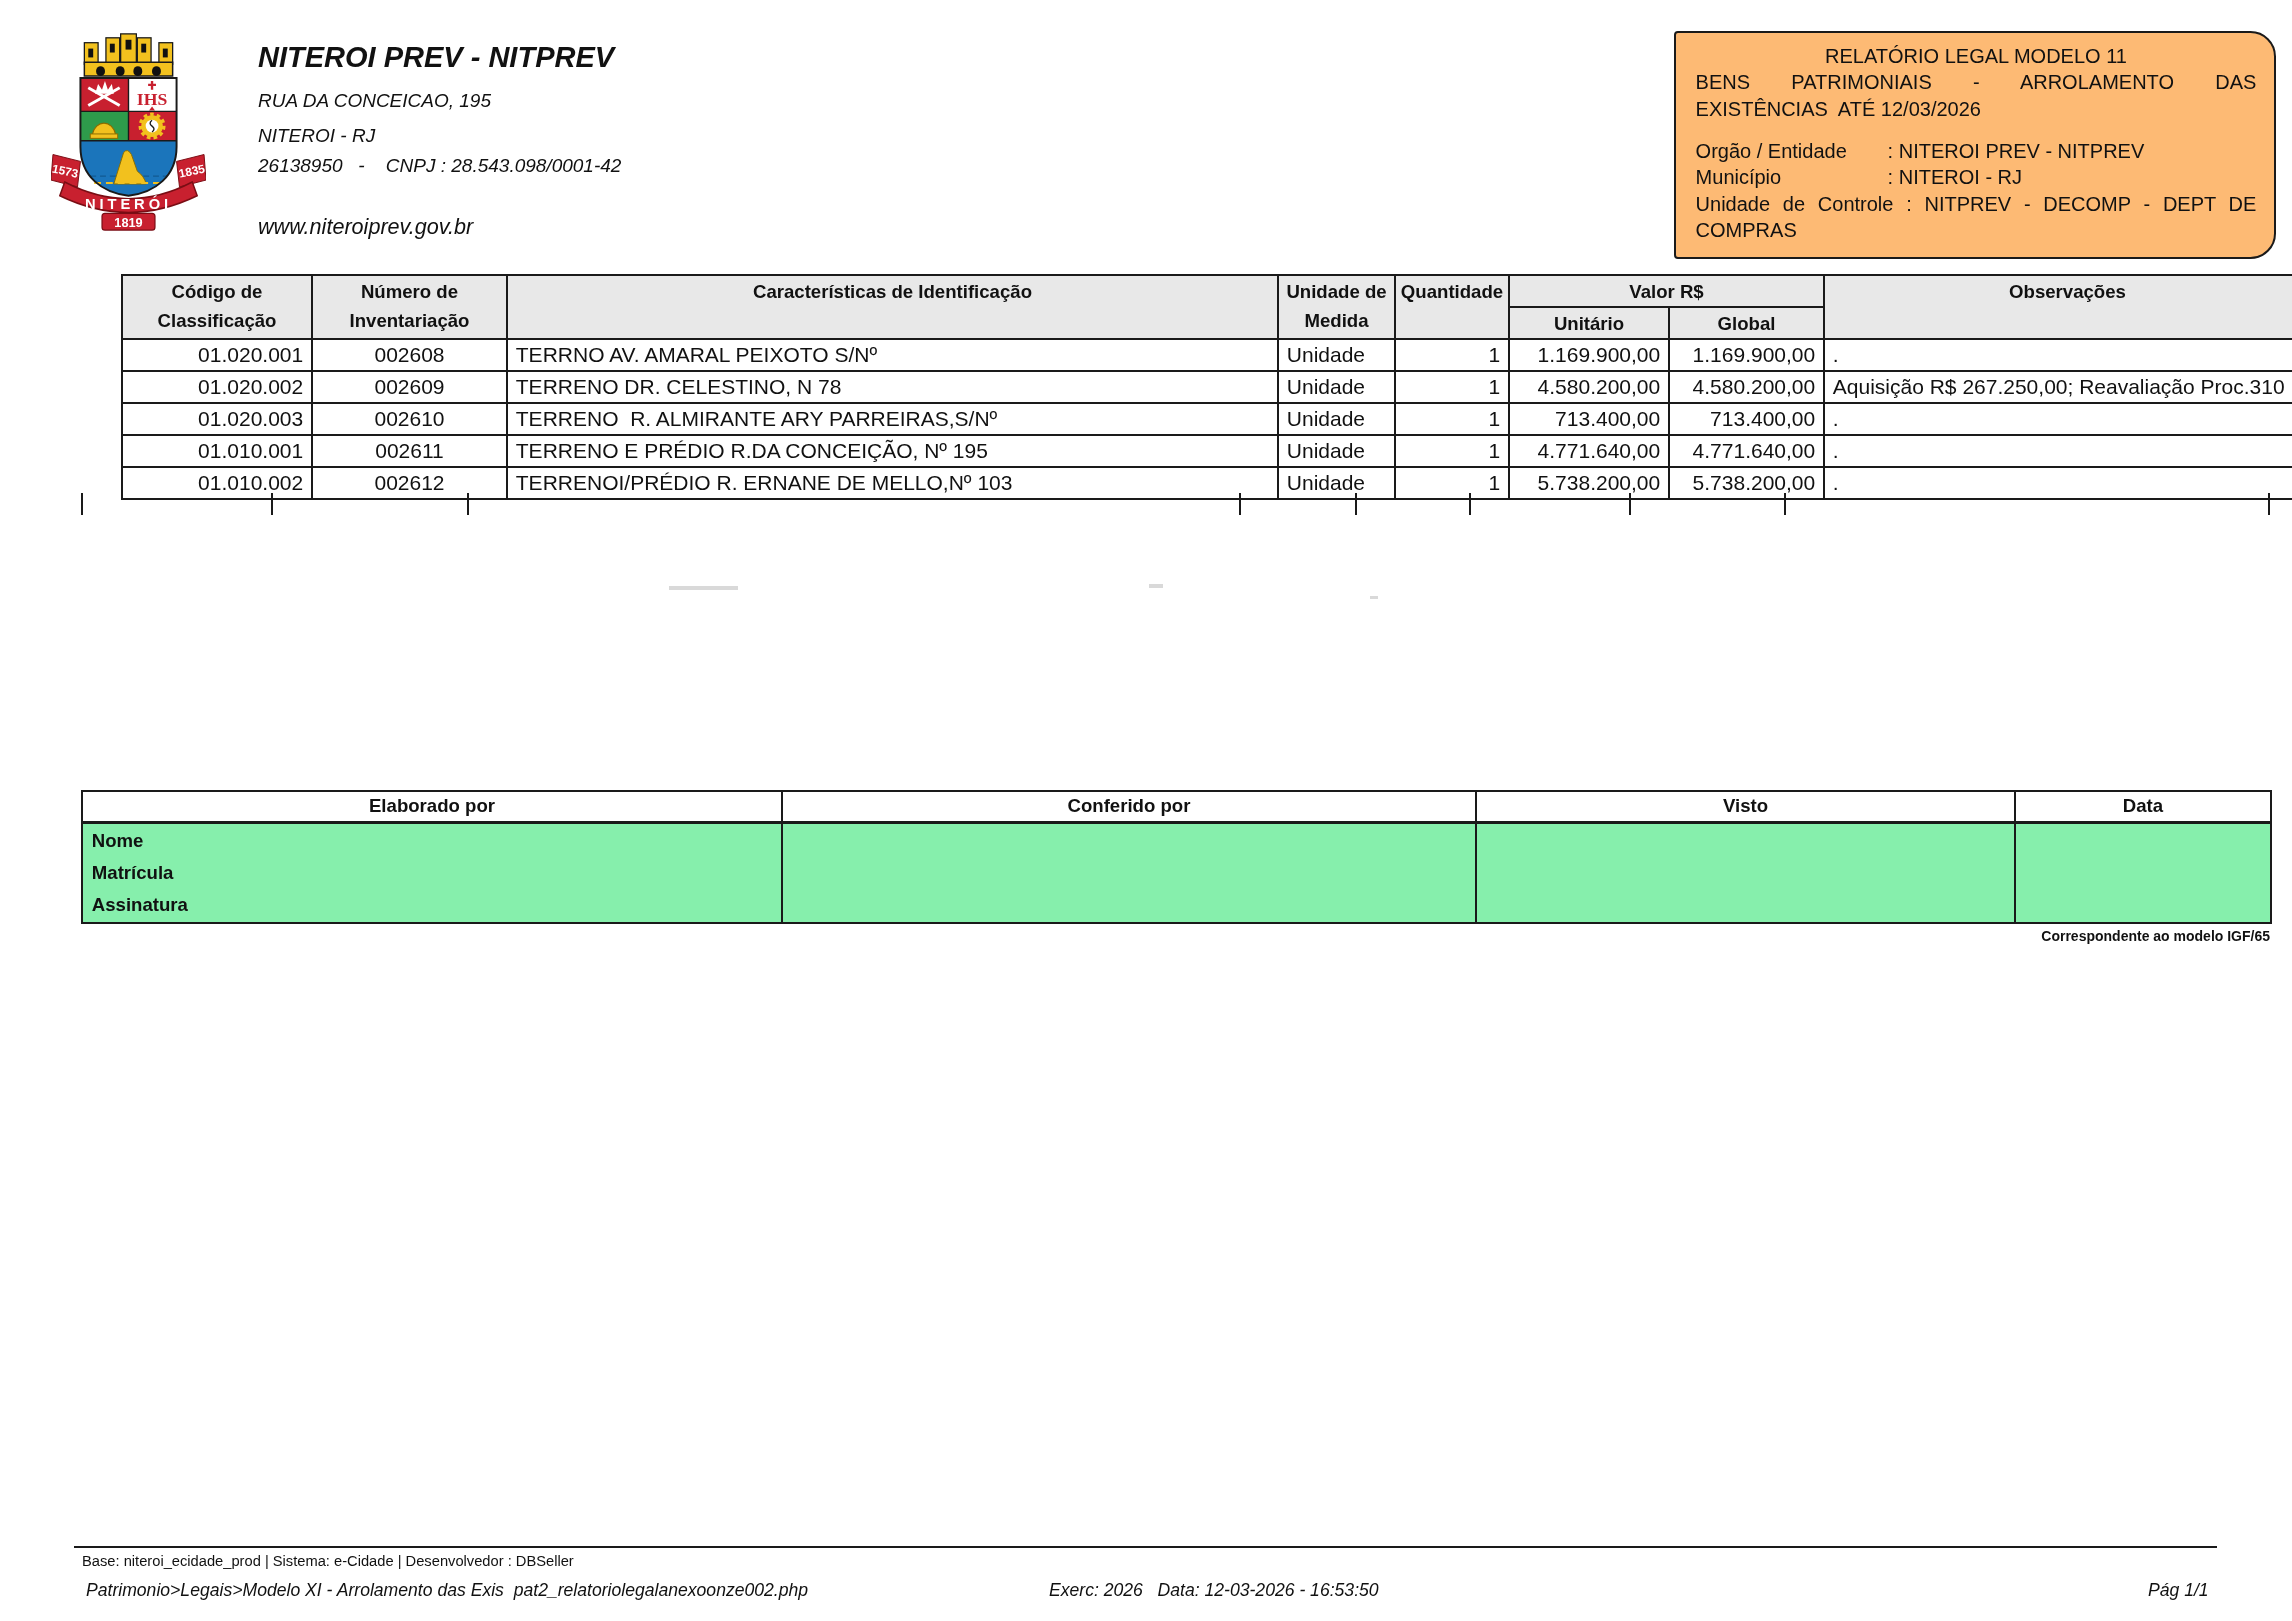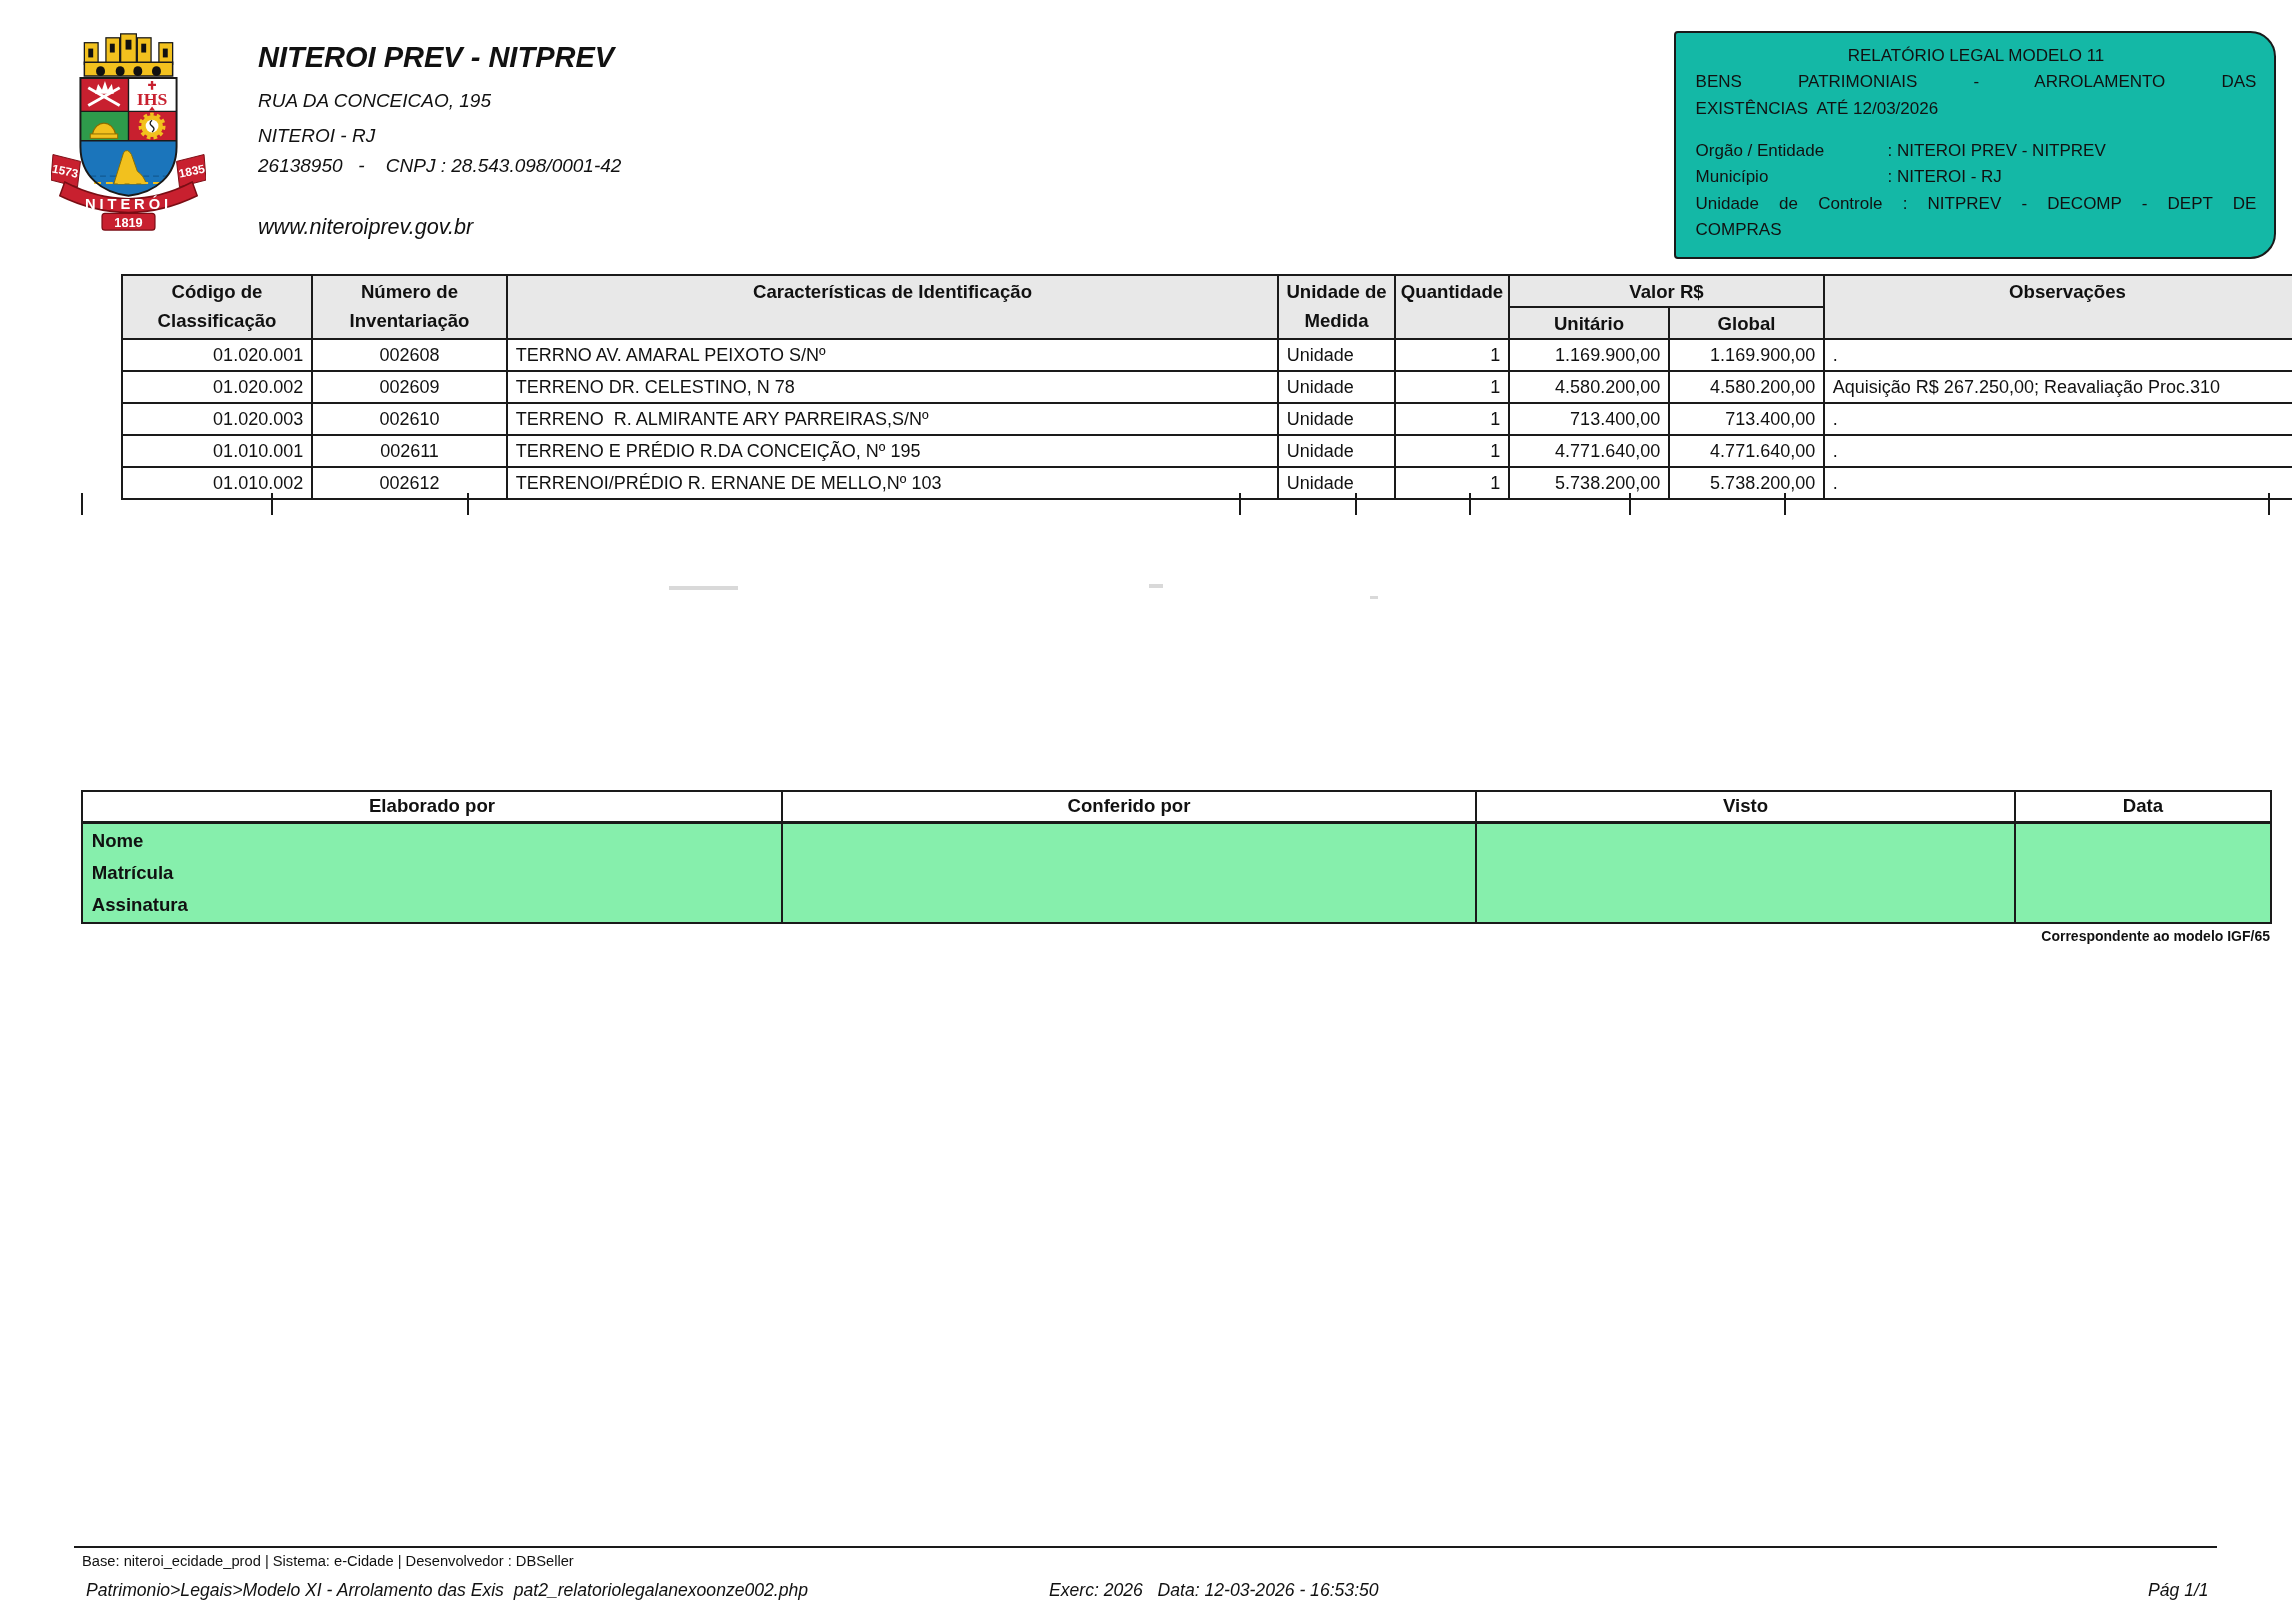--- a/index.html
+++ b/index.html
@@ -10,35 +10,35 @@
   
   .org-name{left:258px;top:41px;font-size:29px;font-weight:bold;font-style:italic;}
   .org-line{font-size:19px;font-style:italic;}
   .addr{left:258px;top:90px;}
   .city{left:258px;top:125px;}
   .cnpj{left:258px;top:155px;white-space:pre-wrap;}
   .site{left:258px;top:214px;font-size:21.6px;font-style:italic;}
 
   
   .report-box{left:1674px;top:31px;width:602px;height:228px;box-sizing:border-box;
-    background:#14b8a6;border:2px solid #1a1a1a;border-radius:3.9px 25.5px 25.5px 3.9px;
-    padding:9.8px 17.6px 9.8px 19.6px;font-size:17px;line-height:26.5px;}
+    background:#fdba74;border:2px solid #1a1a1a;border-radius:3.9px 25.5px 25.5px 3.9px;
+    padding:9.8px 17.6px 9.8px 19.6px;font-size:20px;line-height:26.5px;}
   .rb-title{text-align:center;}
   .jline{text-align:justify;text-align-last:justify;}
   .pre{white-space:pre-wrap;}
   .rb-fields{margin-top:15.7px;}
   .fld-label{display:inline-block;width:192px;}
 
   
   .main-wrap{left:81px;top:274px;padding-left:40px;}
   table.main{border-collapse:collapse;table-layout:fixed;width:2189px;border:2.9px solid #1a1a1a;}
   table.main th,table.main td{border:2px solid #1a1a1a;overflow:hidden;}
   table.main th{background:#e8e8e8;font-weight:bold;font-size:18.6px;vertical-align:top;
     white-space:pre-line;line-height:29px;padding:1px 3.9px 0 3.9px;text-align:center;}
-  table.main td{font-size:18px;height:30px;padding:0 7.8px;white-space:pre-wrap;background:#fff;}
+  table.main td{font-size:21px;height:30px;padding:0 7.8px;white-space:pre-wrap;background:#fff;}
   td.r{text-align:right;} td.c{text-align:center;} td.l{text-align:left;}
   td.qty{padding-right:13.7px;text-align:right;}
 
   
   .stub{top:493px;left:81px;width:2189px;height:21.6px;}
   .stub i{position:absolute;top:0;height:21.6px;width:2px;background:#1a1a1a;}
 
   
   .artifact{background:#d9d9d9;}
 

